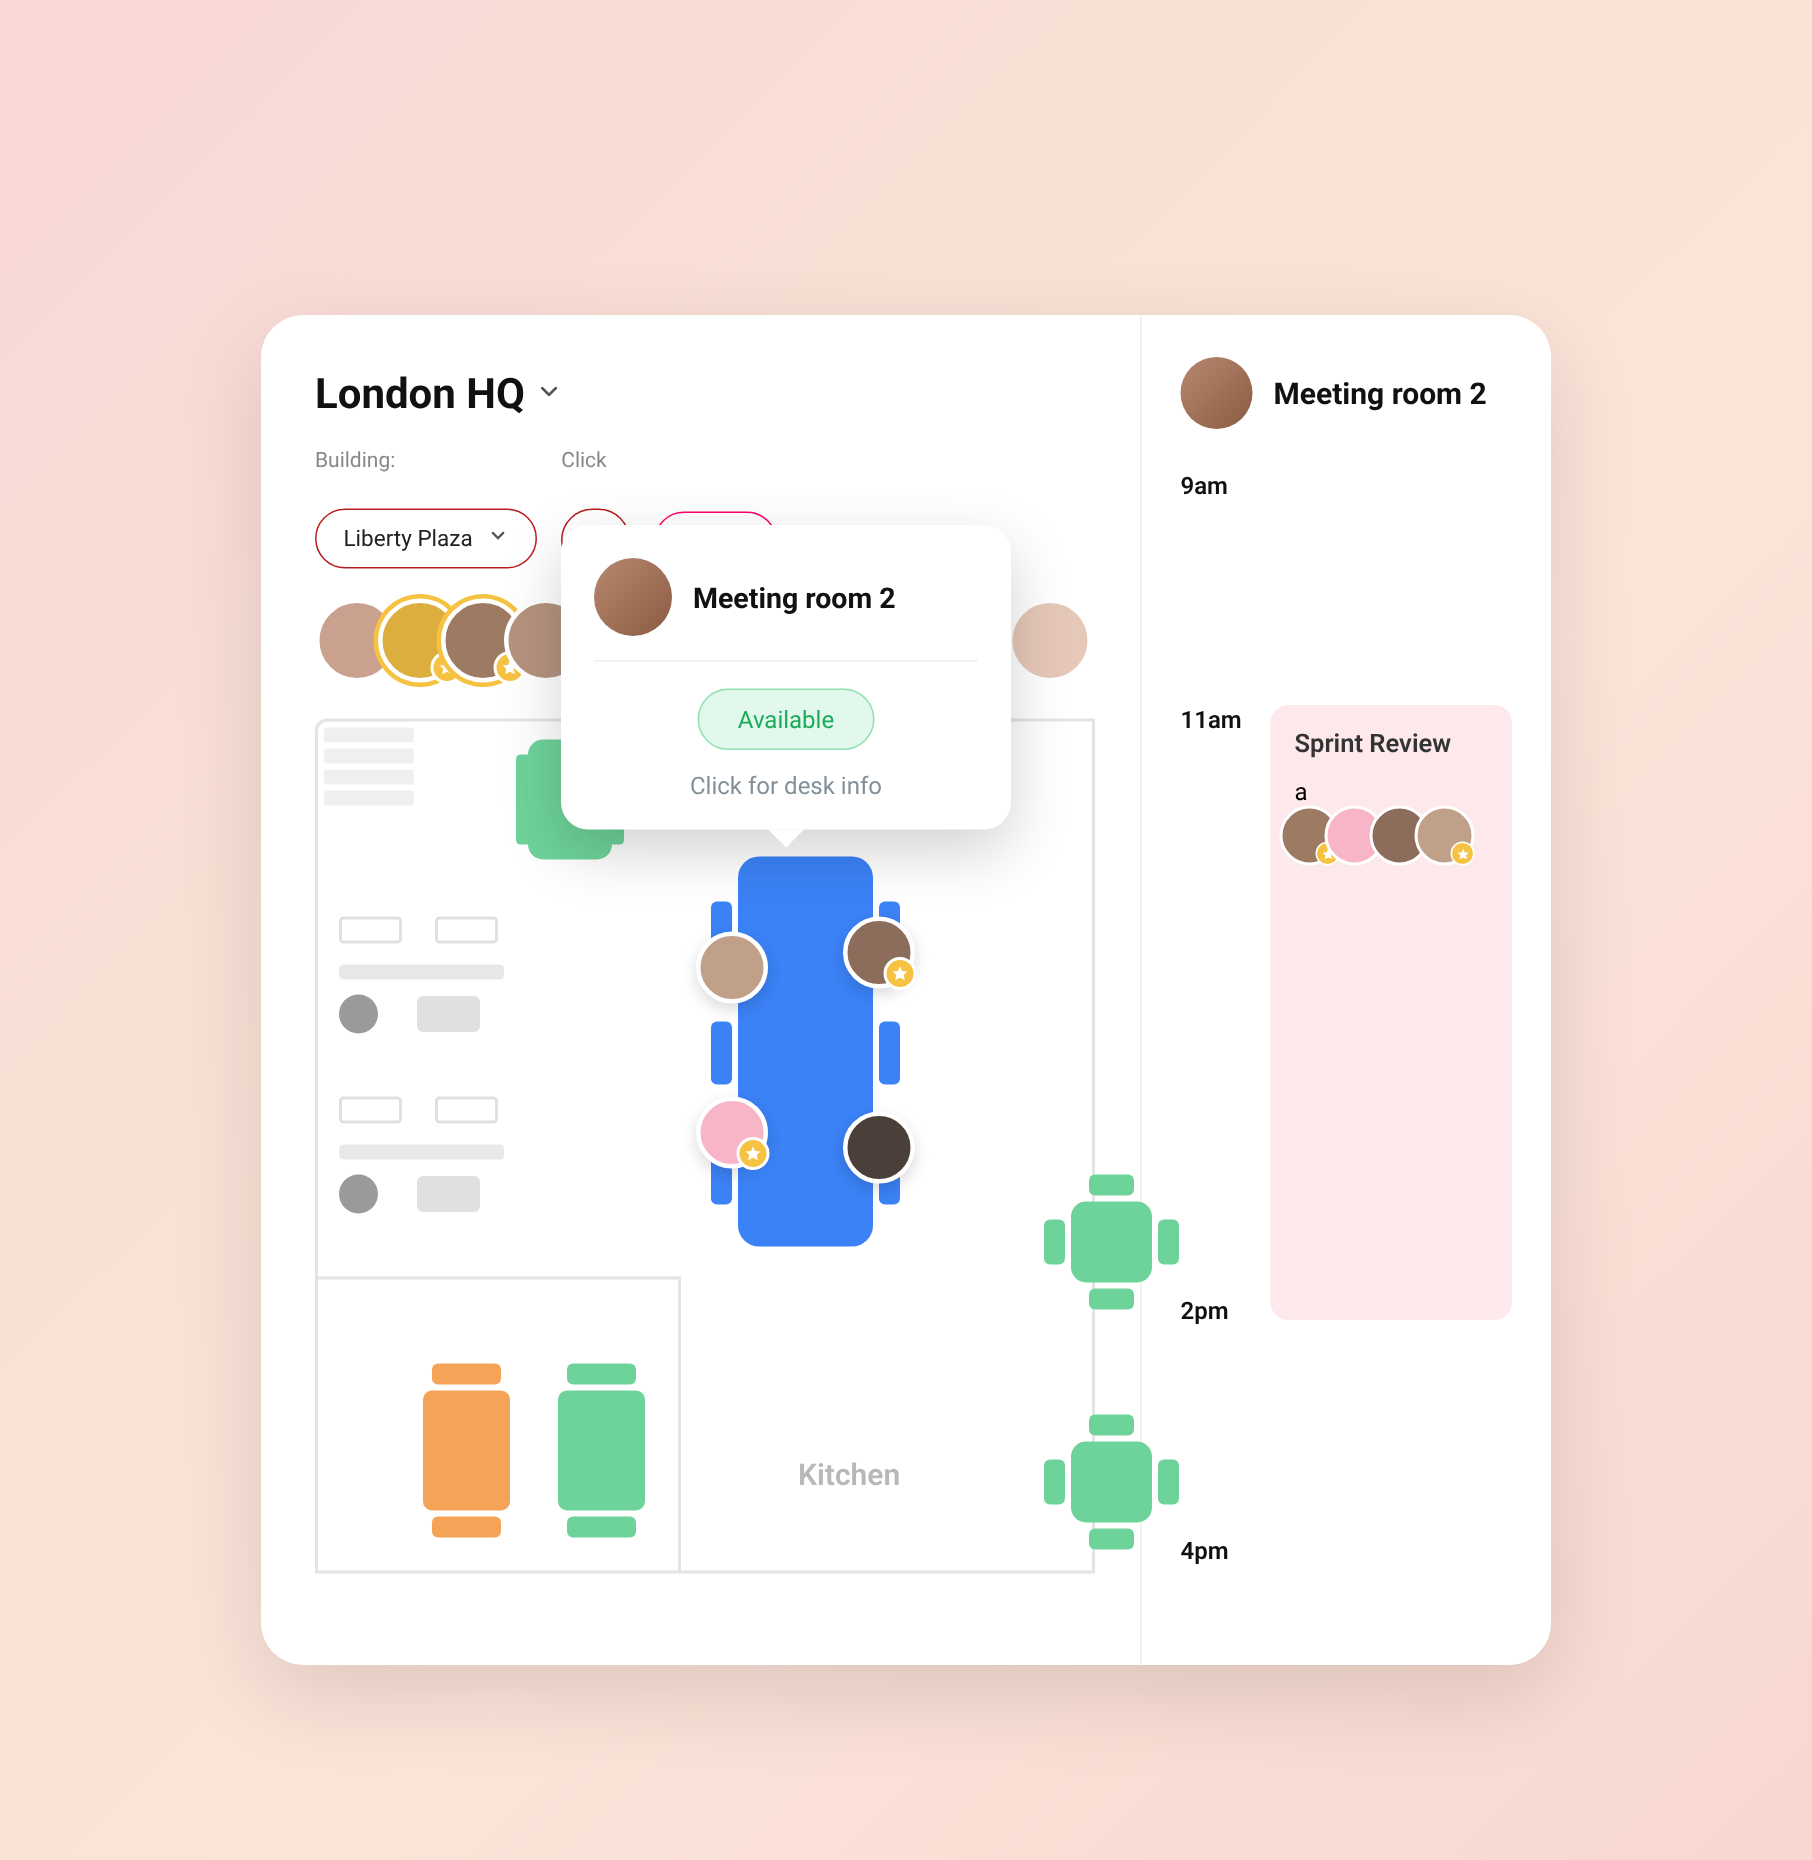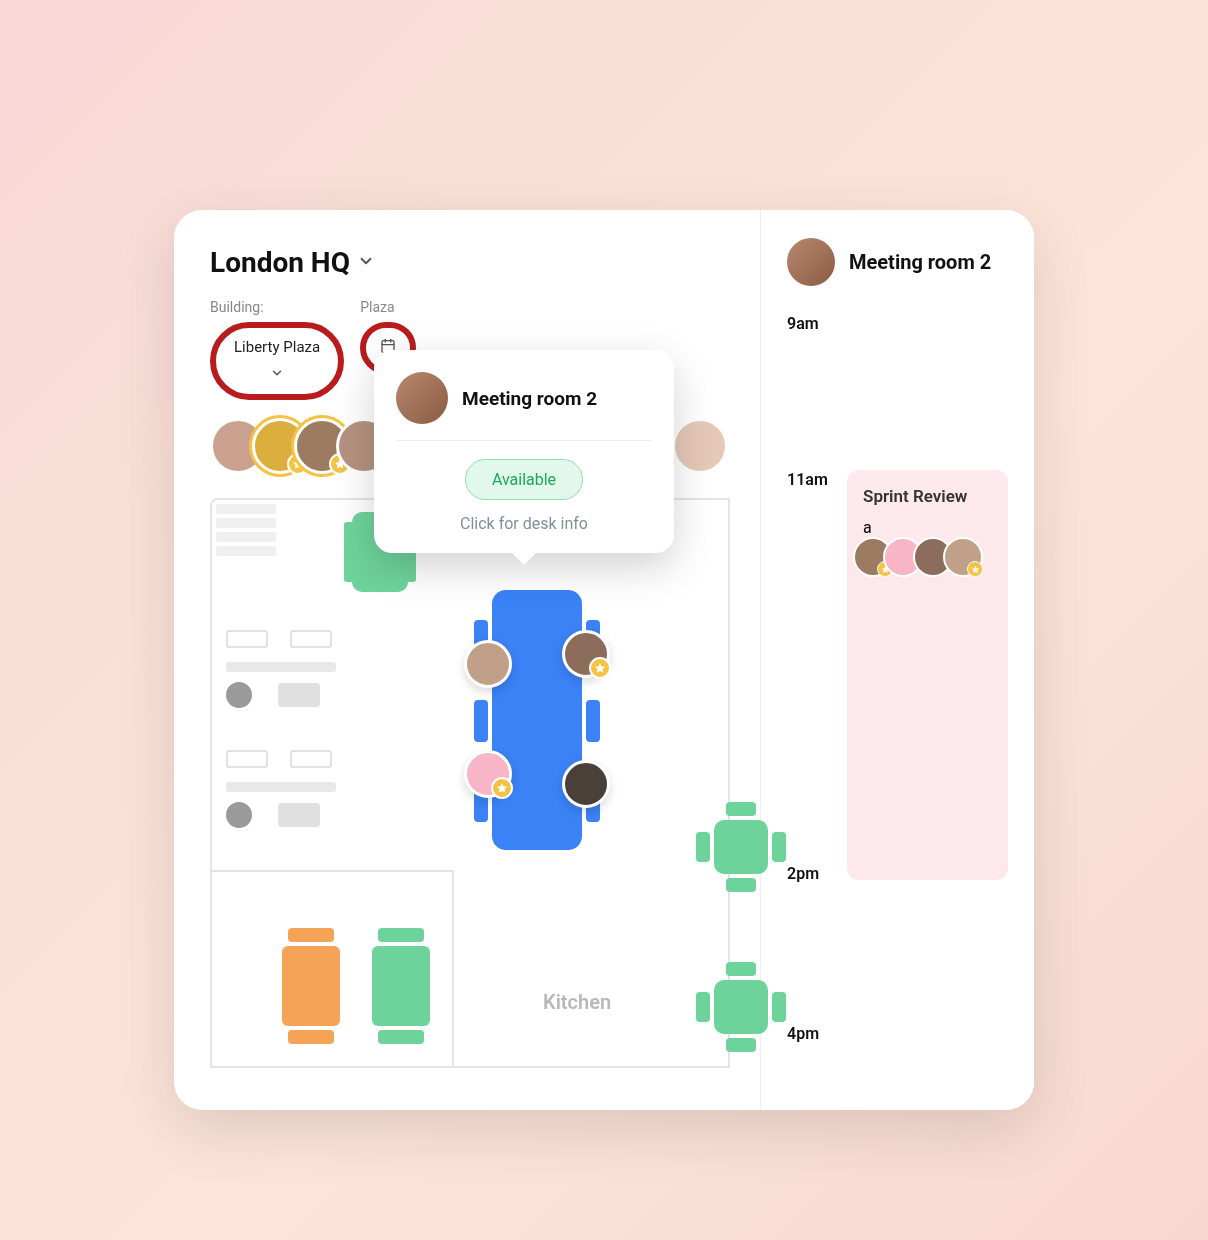--- a/index.html
+++ b/index.html
@@ -39,35 +39,34 @@
       font-size: 28px;
       font-weight: 700;
       color: #111;
     }
     .chev { color: #555; }
     .filters-row {
       display: flex;
       gap: 16px;
       margin-bottom: 18px;
     }
-    .filter-group { display: flex; flex-direction: column; gap: 7px; }
+    .filter-group { display: flex; flex-direction: column; gap: 24px; }
     .filter-label { font-size: 14px; color: #888; }
     .filter-pill {
       display: inline-flex;
       align-items: center;
       gap: 10px;
       padding: 10px 18px;
-      border: 6px solid #b91c1c;
+      border: 1px solid #b91c1c;
       border-radius: 999px;
       font-size: 15px;
       color: #222;
       background: #fff;
       cursor: pointer;
       white-space: nowrap;
-      flex-direction: column;
     }
     .filter-pill.date-pill { padding: 10px 14px; }
     .live-pill {
       display: inline-flex;
       align-items: center;
       gap: 8px;
       padding: 10px 18px;
       border: 1.5px solid #ff006e;
       border-radius: 999px;
       font-size: 15px;
@@ -184,21 +183,21 @@
 
     
     .bot-desk { position: absolute; width: 58px; height: 80px; border-radius: 6px; bottom: 40px; }
     .bot-desk.orange { background: #f5a356; left: 70px; }
     .bot-desk.green { background: #6ed39a; left: 160px; }
     .bot-desk .cap { position:absolute; left: 6px; width:46px; height: 14px; border-radius:4px; }
     .bot-desk.orange .cap { background:#f5a356; }
     .bot-desk.green .cap { background:#6ed39a; }
     .bot-desk .cap.t { top:-18px; }
     .bot-desk .cap.b { bottom:-18px; }
-    .kitchen-label { position: absolute; left: 331px; bottom: 52px; font-size: 20px; font-weight: 600; color: #b8b8b8; }
+    .kitchen-label { position: absolute; left: 320px; bottom: 52px; font-size: 20px; font-weight: 600; color: #b8b8b8; }
 
     
     .popover {
       position: absolute;
       left: 200px; top: 140px;
       width: 300px;
       background: #fff;
       border-radius: 18px;
       box-shadow: 0 14px 40px rgba(0,0,0,0.18);
       padding: 22px 22px 20px;
@@ -279,21 +278,21 @@
       <div class="filter-group">
         <span class="filter-label">Building:</span>
         <div class="filter-pill">
           <span>Liberty Plaza</span>
           <span><svg width="14" height="14" viewBox="0 0 24 24" fill="none" stroke="#555" stroke-width="2.5" stroke-linecap="round">
                 <polyline points="6 9 12 15 18 9"></polyline>
               </svg></span>
         </div>
       </div>
       <div class="filter-group">
-        <span class="filter-label">Plaza</span>
+        <span class="filter-label">Click</span>
         <div class="filter-pill date-pill">
           <span>
             <svg width="16" height="16" viewBox="0 0 24 24" fill="none" stroke="#555" stroke-width="2" stroke-linecap="round">
                 <rect x="3" y="4" width="18" height="18" rx="2"></rect>
                 <line x1="16" y1="2" x2="16" y2="6"></line>
                 <line x1="8" y1="2" x2="8" y2="6"></line>
                 <line x1="3" y1="10" x2="21" y2="10"></line>
               </svg>
           </span>
         </div>

